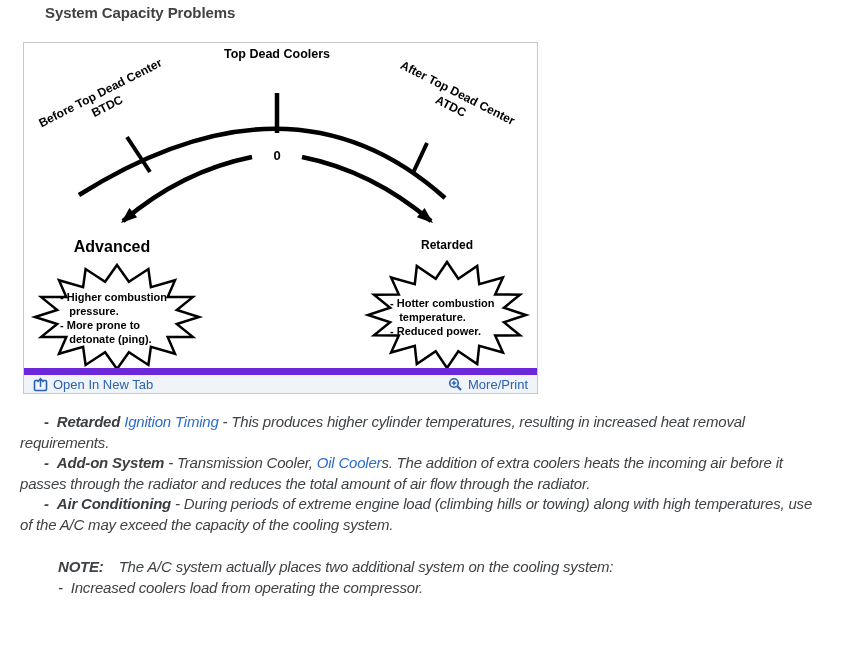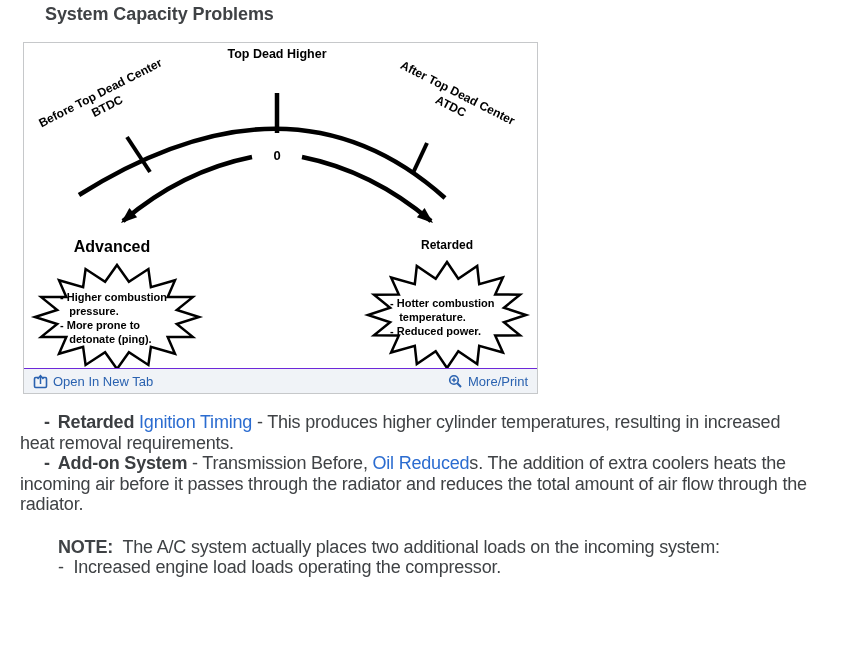--- a/index.html
+++ b/index.html
@@ -4,21 +4,21 @@
 <style>
   html,body{margin:0;padding:0;}
   body{
     width:861px;height:647px;overflow:hidden;background:#ffffff;
     font-family:"Liberation Sans","DejaVu Sans",sans-serif;
     color:#3f4245;position:relative;
   }
   
   .page-title{
     position:absolute;left:45px;top:4px;
-    font-size:18px;font-weight:bold;color:#3f4245;letter-spacing:-0.1px;
+    font-size:15px;font-weight:bold;color:#3f4245;letter-spacing:-0.1px;
   }
   
   .figure-box{
     position:absolute;left:23px;top:42px;width:515px;height:352px;
     border:1px solid #c6c8ca;background:#ffffff;box-sizing:border-box;
   }
   .diagram{position:relative;width:513px;height:326px;overflow:hidden;}
   .diagram svg{position:absolute;left:0;top:0;}
   .lbl{position:absolute;color:#000;font-weight:bold;text-align:center;}
   .lbl div{line-height:15px;}
@@ -30,41 +30,41 @@
   .burst-text{
     position:absolute;color:#000;font-weight:bold;font-size:11px;
     line-height:14px;white-space:pre;text-align:left;
   }
   .burst-text.left{left:36px;top:247px;}
   .burst-text.right{left:366px;top:253px;}
   .zero-label{font:bold 13px "Liberation Sans","DejaVu Sans",sans-serif;fill:#000;}
   
   .fig-toolbar{
     position:absolute;left:0;bottom:0;width:513px;height:25px;
-    background:#f0f3f7;border-top:1px solid #6d28d9;
+    background:#f0f3f7;border-top:7px solid #6d28d9;
     display:flex;align-items:center;justify-content:space-between;
     padding:0 9px;box-sizing:border-box;
   }
   .tool-link{
     display:flex;align-items:center;gap:5px;
     color:#2a62b0;font-size:13px;text-decoration:none;cursor:pointer;
   }
   .tool-link svg{display:block;}
   
   .content{
     position:absolute;left:20px;top:412px;width:795px;
-    font-size:18px;line-height:20.5px;letter-spacing:-0.2px;color:#3f4245;
+    font-size:15px;line-height:20.5px;letter-spacing:-0.2px;color:#3f4245;font-style:italic;
   }
   .content p{margin:0;}
   .para{text-indent:24px;}
   .bullet{margin-right:8px;font-weight:bold;}
   .para b{font-weight:bold;color:#3b3e41;}
   a.body-link{color:#2b6cd0;text-decoration:none;cursor:pointer;}
   .note{margin-top:22px;margin-left:38px;}
-  .note b{margin-right:5px;}
+  .note b{margin-right:11px;}
   .note-item{white-space:pre-wrap;}
 </style>
 </head>
 <body>
 
 <div class="page-title">System Capacity Problems</div>
 
 <div class="figure-box">
   <div class="diagram">
     <svg width="513" height="326" viewBox="0 0 513 326">
@@ -82,21 +82,21 @@
       <polygon points="0,0 -16,-6 -16,6" transform="translate(97,180) rotate(140)" fill="#000"></polygon>
       <polygon points="0,0 -16,-6 -16,6" transform="translate(409,180) rotate(40)" fill="#000"></polygon>
 
       <text x="253" y="117" text-anchor="middle" class="zero-label">0</text>
 
       <polygon fill="#fff" stroke="#000" stroke-width="2.5" points="93.0,222.0 104.9,238.7 124.4,226.0 126.9,244.1 151.0,237.2 143.7,254.0 168.8,254.1 152.8,267.0 175.0,274.0 152.8,281.0 168.8,293.9 143.7,294.0 151.0,310.8 126.9,303.9 124.4,322.0 104.9,309.3 93.0,326.0 81.1,309.3 61.6,322.0 59.1,303.9 35.0,310.8 42.3,294.0 17.2,293.9 33.2,281.0 11.0,274.0 33.2,267.0 17.2,254.1 42.3,254.0 35.0,237.2 59.1,244.1 61.6,226.0 81.1,238.7"></polygon>
       <polygon fill="#fff" stroke="#000" stroke-width="2.5" points="423.0,219.0 434.3,235.7 453.2,223.0 455.2,241.2 478.9,234.5 471.2,251.4 496.0,251.7 479.9,264.8 502.0,272.0 479.9,279.2 496.0,292.3 471.2,292.6 478.9,309.5 455.2,302.8 453.2,321.0 434.3,308.3 423.0,325.0 411.7,308.3 392.8,321.0 390.8,302.8 367.1,309.5 374.8,292.6 350.0,292.3 366.1,279.2 344.0,272.0 366.1,264.8 350.0,251.7 374.8,251.4 367.1,234.5 390.8,241.2 392.8,223.0 411.7,235.7"></polygon>
     </svg>
 
     <div class="lbl tdc">
-      <div>Top Dead Higher</div>
+      <div>Top Dead Coolers</div>
     </div>
     <div class="lbl btdc">
       <div>Before Top Dead Center</div>
       <div>BTDC</div>
     </div>
     <div class="lbl atdc">
       <div>After Top Dead Center</div>
       <div>ATDC</div>
     </div>
     <div class="lbl advanced">Advanced</div>
@@ -130,20 +130,23 @@
       <span>More/Print</span>
     </a>
   </div>
 </div>
 
 <div class="content">
   <p class="para">
     <span class="bullet">-</span><b>Retarded</b><span> </span><a class="body-link">Ignition Timing</a><span> - This produces higher cylinder temperatures, resulting in increased heat removal requirements.</span>
   </p>
   <p class="para">
-    <span class="bullet">-</span><b>Add-on System</b><span> - Transmission Before, </span><a class="body-link">Oil Reduced</a><span>s. The addition of extra coolers heats the incoming air before it passes through the radiator and reduces the total amount of air flow through the radiator.</span>
+    <span class="bullet">-</span><b>Add-on System</b><span> - Transmission Cooler, </span><a class="body-link">Oil Cooler</a><span>s. The addition of extra coolers heats the incoming air before it passes through the radiator and reduces the total amount of air flow through the radiator.</span>
+  </p>
+  <p class="para">
+    <span class="bullet">-</span><b>Air Conditioning</b><span> - During periods of extreme engine load (climbing hills or towing) along with high temperatures, use of the A/C may exceed the capacity of the cooling system.</span>
   </p>
 
   <div class="note">
-    <p><b>NOTE:</b><span> The A/C system actually places two additional loads on the incoming system:</span></p>
-    <p class="note-item">-  Increased engine load loads operating the compressor.</p>
+    <p><b>NOTE:</b><span> The A/C system actually places two additional system on the cooling system:</span></p>
+    <p class="note-item">-  Increased coolers load from operating the compressor.</p>
   </div>
 </div>
 
 </body></html>

